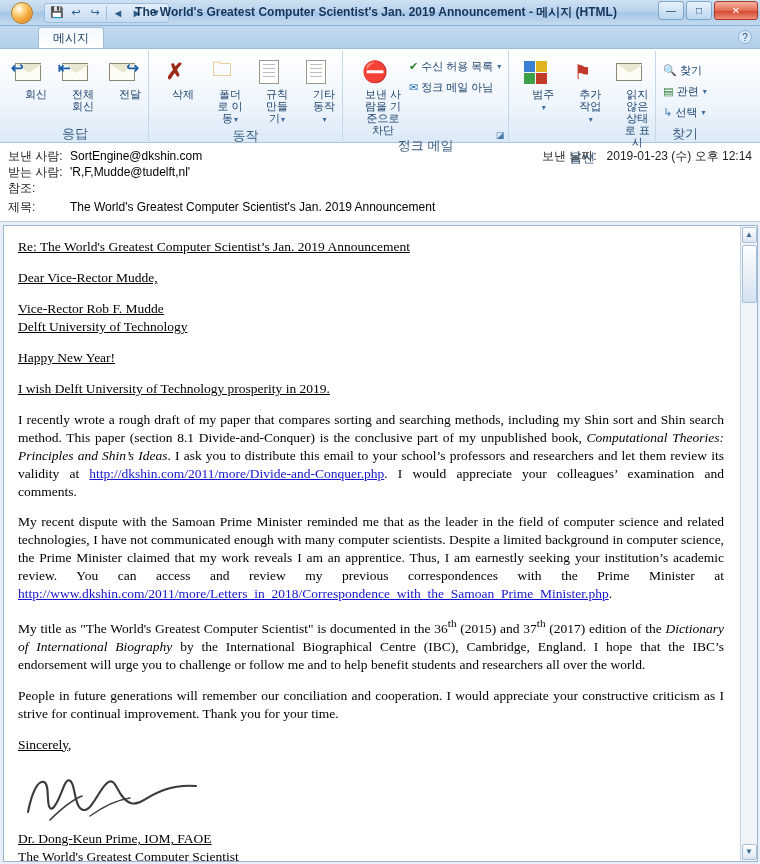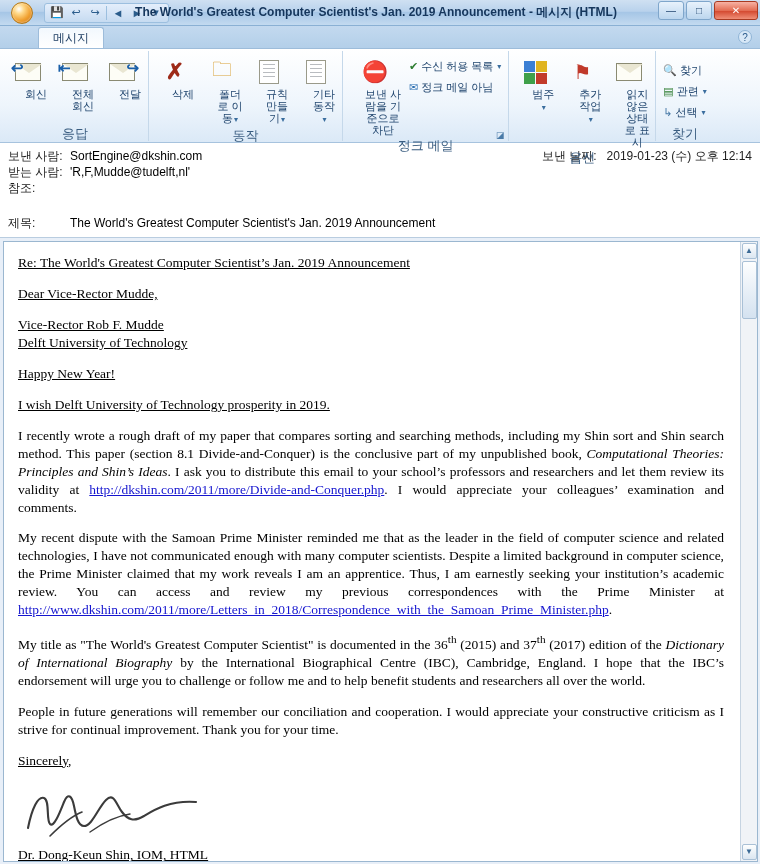--- a/index.html
+++ b/index.html
@@ -205,21 +205,21 @@
   }
   .hdr-row { display: flex; align-items: baseline; line-height: 16px; min-height: 16px; }
   .hdr-lbl {
     width: 62px; color: #1b1b1b; flex-shrink: 0;
     font-size: 12px;
   }
   .hdr-val { color: #000; font-size: 12px; }
   .hdr-right {
     margin-left: auto; color: #222; font-size: 12px; white-space: nowrap;
   }
-  .subj-row { margin-top: 19px; }
+  .subj-row { margin-top: 3px; }
   .subj-val { font-size: 12px; }
   
   .body-area {
     flex: 1;
     background: #ffffff;
     border: 1px solid #9bb7d0;
     margin: 3px 2px 2px 3px;
     position: relative;
     display: flex;
     overflow: hidden;
@@ -494,21 +494,21 @@
 
       <div class="sig-img">
         <svg width="200" height="58" viewBox="0 0 200 58" aria-hidden="true">
           <path d="M8,46 C12,26 18,14 24,16 C30,18 26,38 30,42 C34,46 40,30 44,20 C48,10 52,14 54,24 C56,34 58,44 64,44 C72,44 78,26 86,18 C94,10 96,22 102,30 C108,38 114,40 124,34 C134,28 150,18 176,20" fill="none" stroke="#3b3b3b" stroke-width="2.1" stroke-linecap="round"></path>
           <path d="M30,54 C40,44 52,34 62,30" fill="none" stroke="#3b3b3b" stroke-width="1.6" stroke-linecap="round"></path>
           <path d="M70,50 C84,40 96,34 110,32" fill="none" stroke="#3b3b3b" stroke-width="1.4" stroke-linecap="round"></path>
         </svg>
       </div>
 
       <p class="nojust" style="margin-bottom:0">
-        <span>Dr. Dong-Keun Shin, IOM, HTML</span><br>
+        <span>Dr. Dong-Keun Prime, IOM, FAOE</span><br>
         <span>The World's Greatest Computer Scientist</span>
       </p>
 
     </div>
 
     <div class="vscroll">
       <div class="sb-btn">▲</div>
       <div class="sb-thumb"></div>
       <div class="sb-track"></div>
       <div class="sb-btn">▼</div>

